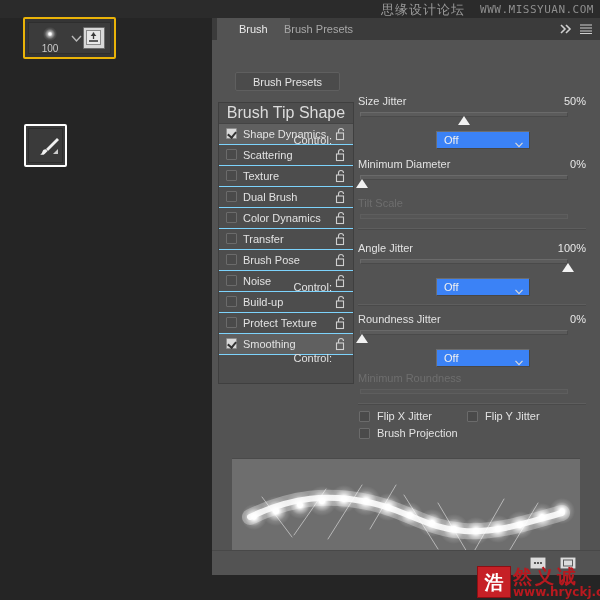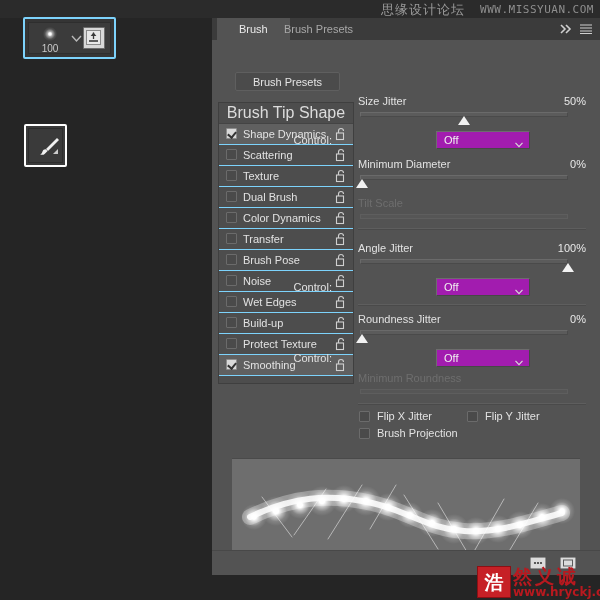--- a/index.html
+++ b/index.html
@@ -22,21 +22,21 @@
     font-family:"DejaVu Sans",sans-serif;
   }
   #top-watermark .wm-url{
     position:absolute;right:6px;top:3px;
     font-size:11px;color:#8e8e8e;letter-spacing:.5px;
     font-family:"DejaVu Sans Mono",monospace;
   }
   
   #options-bar{
     position:absolute;left:23px;top:17px;width:93px;height:42px;
-    background:#353535;border:2px solid #7dd3fc;border-radius:2px;
+    background:#353535;border:2px solid #eab308;border-radius:2px;
     box-sizing:border-box;
   }
   #options-bar .inner{
     position:absolute;left:3px;top:3px;right:3px;bottom:3px;
     background:#3b3b3b;border:1px solid #2e2e2e;box-sizing:border-box;
   }
   .brush-thumb{
     position:absolute;left:4px;top:2px;width:34px;height:28px;
   }
   .brush-thumb .glow{
@@ -172,21 +172,21 @@
     border-left:6px solid transparent;border-right:6px solid transparent;
     border-bottom:9px solid #f2f2f2;
   }
   .ctl-wrap{position:absolute;}
   .ctl-wrap .ctl-lbl{
     position:absolute;right:104px;top:3px;font-size:11px;color:#e2e2e2;
     white-space:nowrap;
   }
   .select{
     position:absolute;left:0;top:0;width:94px;height:18px;
-    background:#a21caf;border:1px solid #6d6d6d;
+    background:#3b82f6;border:1px solid #6d6d6d;
     border-right-color:#474747;border-bottom-color:#474747;
     box-sizing:border-box;cursor:default;padding-left:12px;
   }
   .select .sv{
     position:absolute;left:7px;top:0;line-height:17px;
     font-size:11px;color:#f0f0f0;
   }
   .select .chv{position:absolute;right:6px;top:6px;}
   
   .flipcb{
@@ -393,30 +393,20 @@
         <div class="cb"></div>
         <div class="list-lbl">Noise</div>
         <div class="lock">
           <svg width="12" height="14" viewBox="0 0 12 14">
               <path d="M3.5 6 V4 a2.5 2.5 0 0 1 5 0" fill="none" stroke="#cfcfcf" stroke-width="1.1"></path>
               <rect x="1.5" y="6" width="7" height="6.5" fill="none" stroke="#cfcfcf" stroke-width="1.1"></rect>
             </svg>
         </div>
       </div>
 
-      <div class="list-row">
-        <div class="cb"></div>
-        <div class="list-lbl">Wet Edges</div>
-        <div class="lock">
-          <svg width="12" height="14" viewBox="0 0 12 14">
-              <path d="M3.5 6 V4 a2.5 2.5 0 0 1 5 0" fill="none" stroke="#cfcfcf" stroke-width="1.1"></path>
-              <rect x="1.5" y="6" width="7" height="6.5" fill="none" stroke="#cfcfcf" stroke-width="1.1"></rect>
-            </svg>
-        </div>
-      </div>
 
       <div class="list-row">
         <div class="cb"></div>
         <div class="list-lbl">Build-up</div>
         <div class="lock">
           <svg width="12" height="14" viewBox="0 0 12 14">
               <path d="M3.5 6 V4 a2.5 2.5 0 0 1 5 0" fill="none" stroke="#cfcfcf" stroke-width="1.1"></path>
               <rect x="1.5" y="6" width="7" height="6.5" fill="none" stroke="#cfcfcf" stroke-width="1.1"></rect>
             </svg>
         </div>

